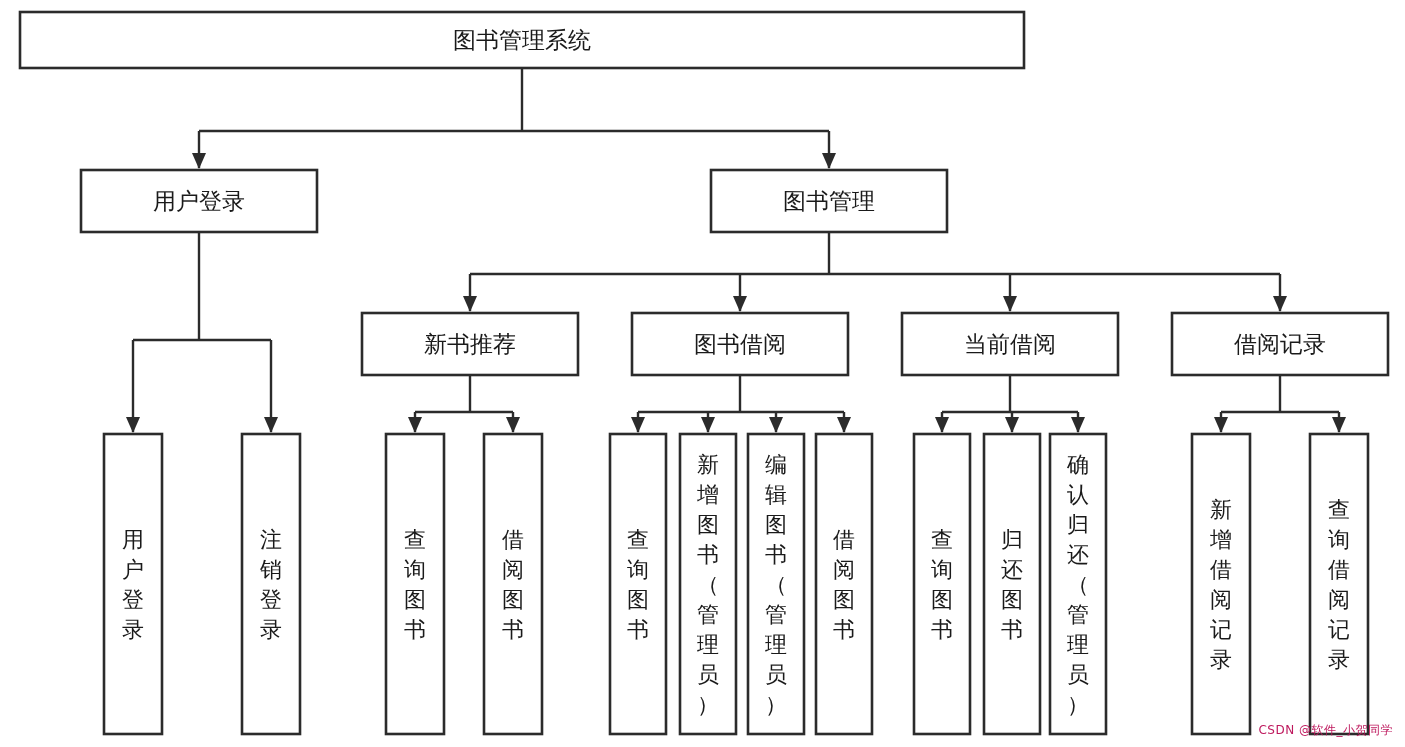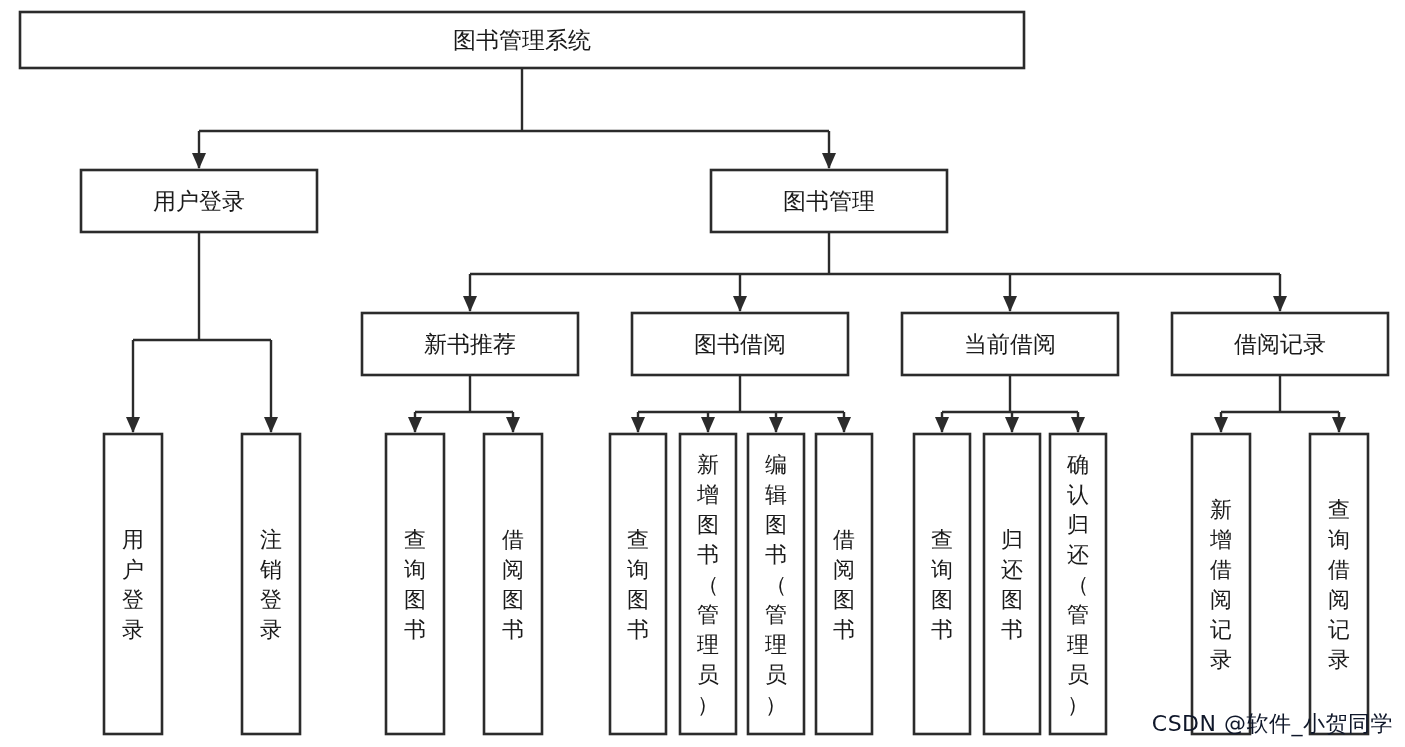--- a/index.html
+++ b/index.html
@@ -54,22 +54,22 @@
     font-family: "DejaVu Sans", "Liberation Sans", sans-serif;
     font-size: 22px;
     fill: #1a1a1a;
     text-anchor: middle;
   }
   .watermark {
     position: absolute;
     right: 12px;
     bottom: 8px;
     font-family: "DejaVu Sans", "Liberation Sans", sans-serif;
-    font-size: 22px;
-    color: #0f172a;
+    font-size: 12px;
+    color: #be185d;
     letter-spacing: 0.5px;
     white-space: nowrap;
     user-select: none;
   }
 </style>
 </head>
 <body>
 
 <div id="diagram-root">
   <svg id="tree-svg" viewBox="0 0 1405 747">

